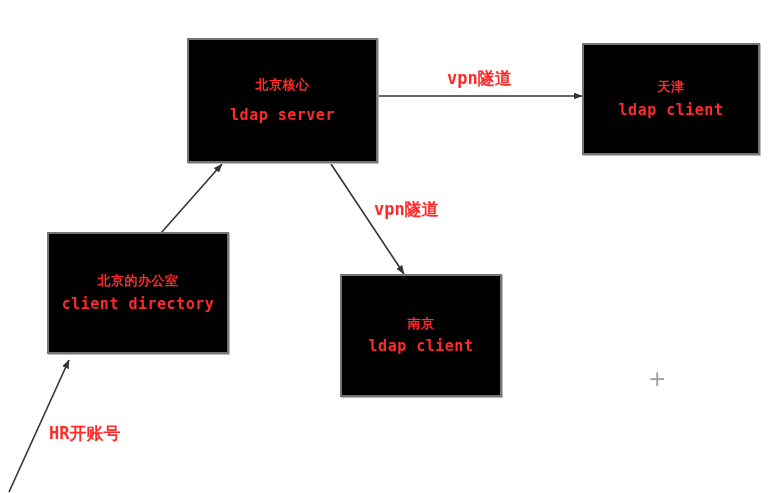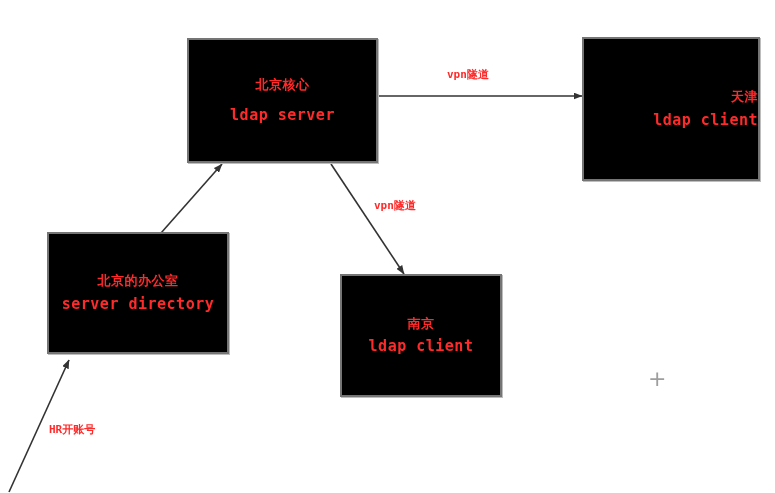--- a/index.html
+++ b/index.html
@@ -47,21 +47,21 @@
     font-family: "DejaVu Sans Mono", monospace;
     font-size: 15px;
     font-weight: bold;
     line-height: 1.2;
     letter-spacing: 0.5px;
   }
   .edge-label {
     position: absolute;
     color: #ff2a2a;
     font-family: "DejaVu Sans", sans-serif;
-    font-size: 11px;
+    font-size: 17px;
     font-weight: bold;
     white-space: nowrap;
     letter-spacing: 0px;
   }
   .edge-label .mono {
     font-family: "DejaVu Sans Mono", monospace;
   }
   .cursor-plus {
     position: absolute;
     color: #9e9e9e;
@@ -90,28 +90,28 @@
     <line x1="161" y1="233" x2="222" y2="164" stroke="#333333" stroke-width="1.6" marker-end="url(#arrowhead)"></line>
 
     <line x1="9" y1="492" x2="69" y2="360" stroke="#333333" stroke-width="1.6" marker-end="url(#arrowhead)"></line>
   </svg>
 
   <div class="node-box" style="left:187px; top:38px; width:191px; height:125px;">
     <div class="node-title">北京核心</div>
     <div class="node-sub" style="margin-top:14px;">ldap server</div>
   </div>
 
-  <div class="node-box" style="left:582px; top:37px; width:178px; height:144px;align-items:flex-end;">
+  <div class="node-box" style="left:582px; top:43px; width:178px; height:112px;">
     <div class="node-title">天津</div>
     <div class="node-sub" style="margin-top:6px;">ldap client</div>
   </div>
 
   <div class="node-box" style="left:47px; top:232px; width:182px; height:122px;">
     <div class="node-title">北京的办公室</div>
-    <div class="node-sub" style="margin-top:6px;">server directory</div>
+    <div class="node-sub" style="margin-top:6px;">client directory</div>
   </div>
 
   <div class="node-box" style="left:340px; top:274px; width:162px; height:123px;">
     <div class="node-title">南京</div>
     <div class="node-sub" style="margin-top:6px;">ldap client</div>
   </div>
 
   <div class="edge-label" style="left:447px; top:67px;">
     <span class="mono">vpn</span><span>隧道</span>
   </div>

